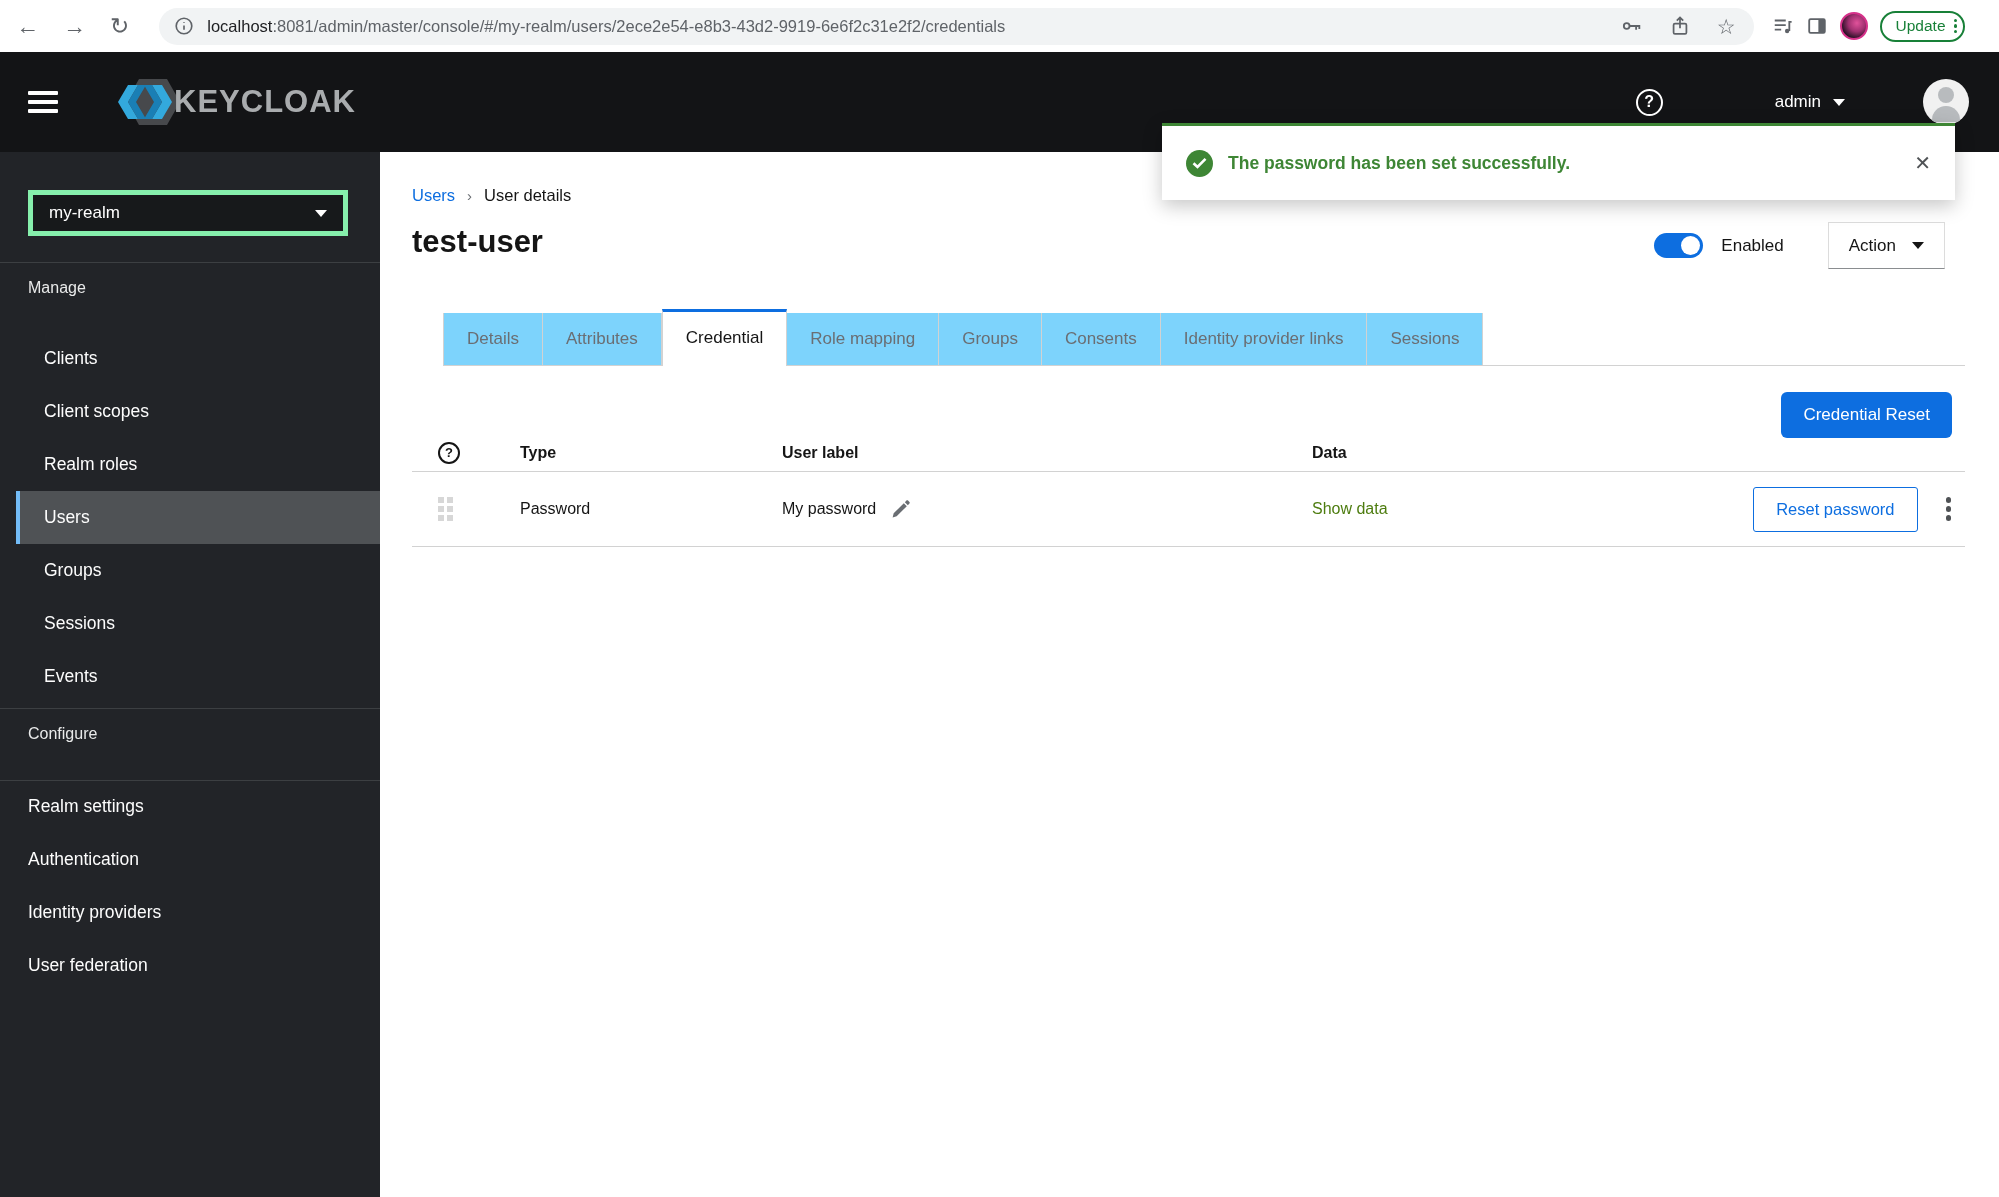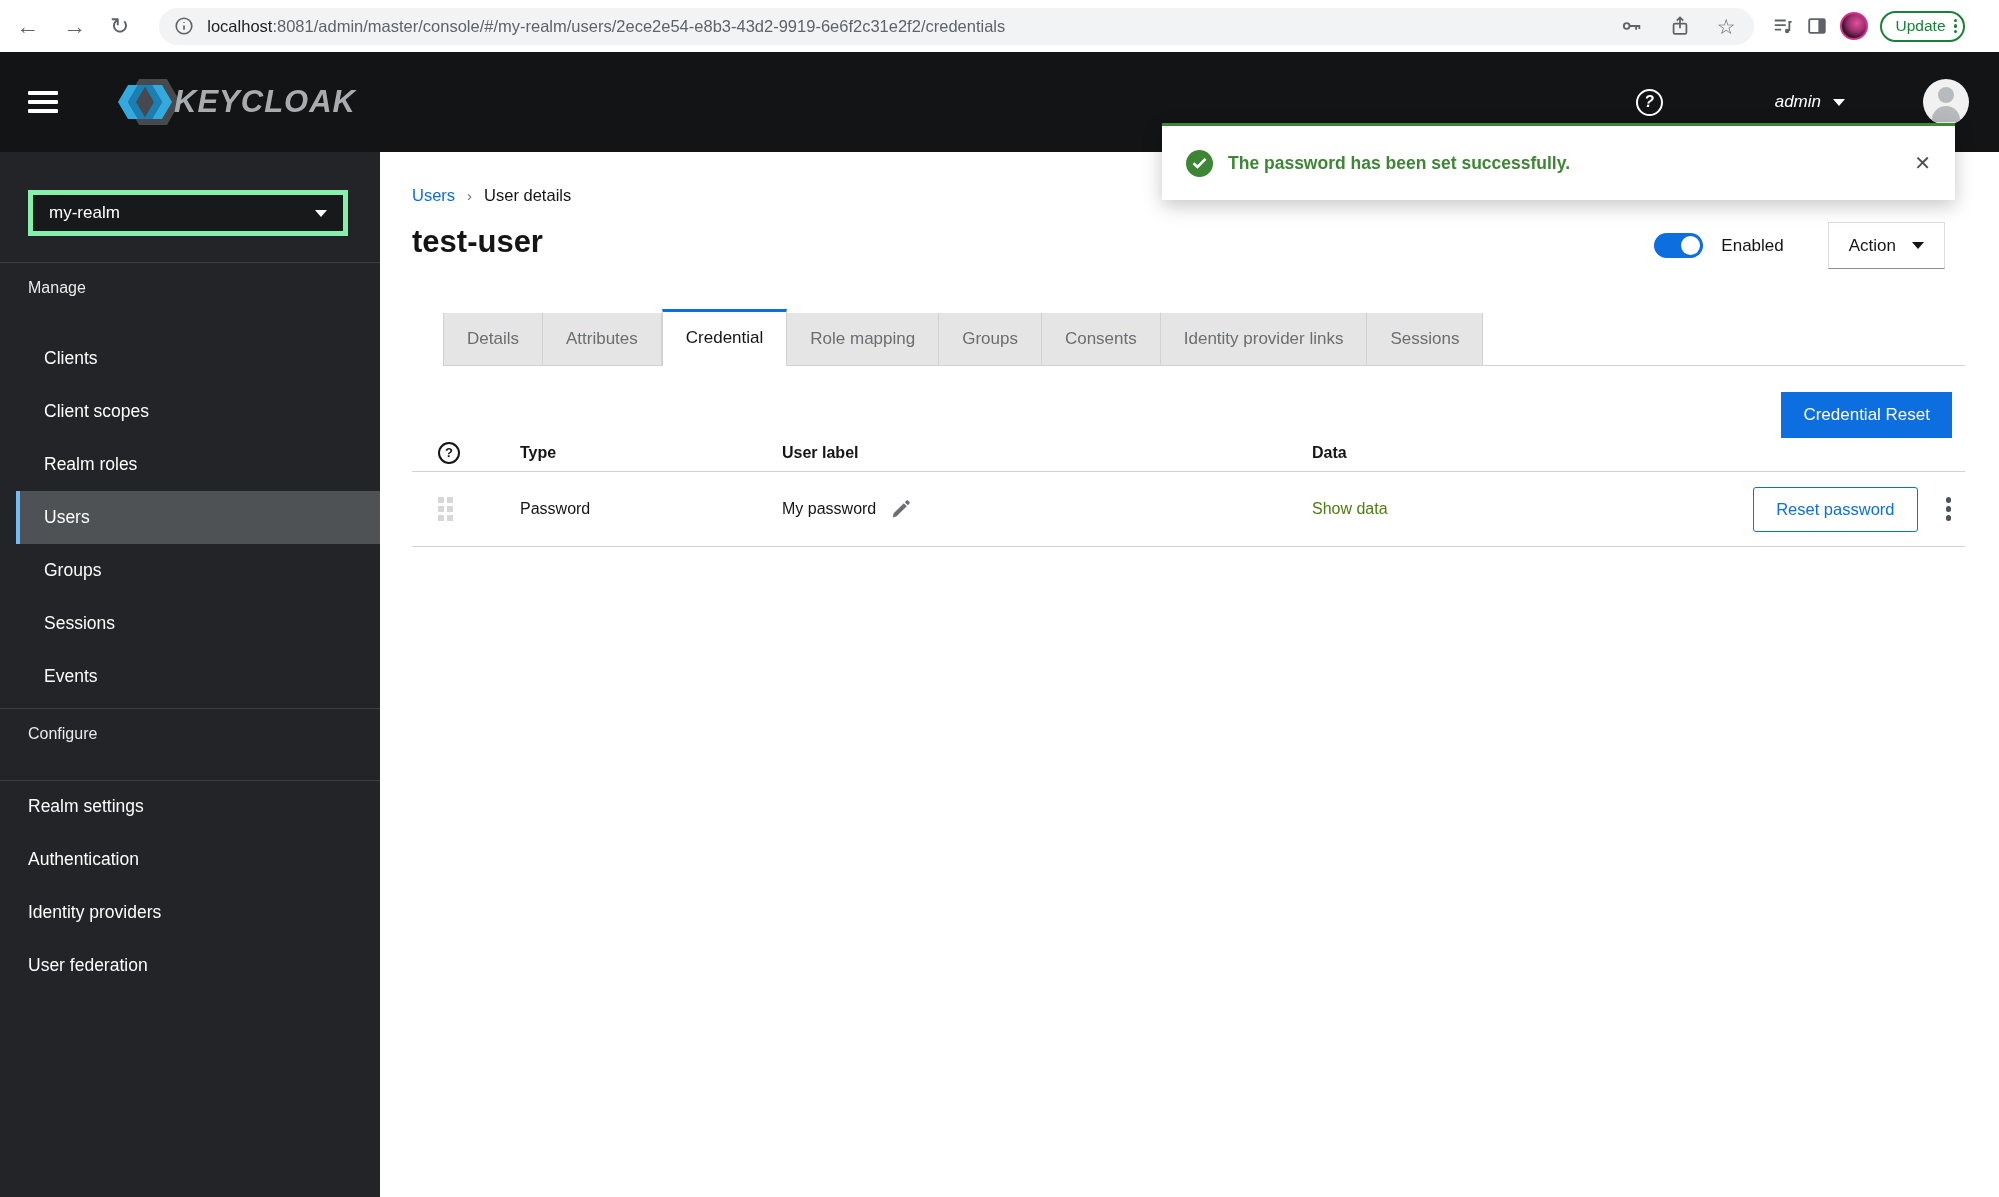--- a/index.html
+++ b/index.html
@@ -23,21 +23,21 @@
     background:radial-gradient(circle at 62% 38%, #e0529a 0%, #a03070 40%, #241022 75%);
     border:2px solid #d6318a; }
   #update-btn { display:flex; align-items:center; gap:8px; height:31px; padding:0 6px 0 14px;
     border:2px solid #188038; border-radius:16px; color:#188038; font-size:15.5px;
     background:#fff; cursor:pointer; }
   .mini-kebab i { display:block; width:3.5px; height:3.5px; border-radius:50%;
     background:#188038; margin:2px auto; }
 
   
   #kc-header { position:absolute; top:52px; left:0; width:1999px; height:100px;
-    background:#131416; display:flex; align-items:center; padding:0 30px 0 28px;font-style:italic; }
+    background:#131416; display:flex; align-items:center; padding:0 30px 0 28px; }
   .hamburger { width:32px; cursor:pointer; }
   .hamburger i { display:block; width:30px; height:4px; background:#fff; margin:5px 0;
     border-radius:1px; }
   .kc-logo { display:flex; align-items:center; margin-left:48px; }
   .kc-brand-text { font-size:31px; font-weight:800; letter-spacing:1px; color:#a9acae;
     margin-left:-8px; }
   .kc-head-spacer { flex:1; }
   .help-icon-light { width:27px; height:27px; border-radius:50%; border:2px solid #fff;
     color:#fff; font-size:16px; font-weight:700; display:flex; align-items:center;
     justify-content:center; cursor:pointer; }
@@ -87,31 +87,31 @@
     border-radius:50%; background:#fff; }
   .enabled-label { font-size:17px; color:#151515; margin-left:18px; }
   #action-btn { margin-left:44px; height:47px; padding:0 20px; background:#fff;
     border:1px solid #dcdcdc; border-bottom:1px solid #8a8d90; font-size:17px;
     color:#151515; display:flex; align-items:center; gap:16px; cursor:pointer; }
   .caret-dark { color:#151515; }
 
   
   #tabs { position:absolute; top:158px; left:63px; right:34px; height:56px;
     display:flex; align-items:flex-end; border-bottom:1px solid #d2d2d2; }
-  .tab { height:52px; line-height:52px; padding:0 23px; background:#e5e5e5;
+  .tab { height:52px; line-height:52px; padding:0 23px; background:#7dd3fc;
     color:#6a6e73; font-size:17px; border-right:1px solid #d2d2d2; cursor:pointer;
     white-space:nowrap; }
   .tab:first-child { border-left:1px solid #d2d2d2; }
   .tab.active { height:57px; line-height:52px; background:#fff; color:#151515;
     border-top:3px solid #0d6ee0; border-left:1px solid #d2d2d2;
     border-right:1px solid #d2d2d2; margin-bottom:-1px; z-index:1; }
 
   #credential-reset-btn { position:absolute; top:240px; right:47px; height:46px;
     padding:0 22px; background:#0d6ee0; color:#fff; font-size:17px; border:none;
-    border-radius:0; cursor:pointer; font-family:"Liberation Sans", sans-serif; }
+    border-radius:6px; cursor:pointer; font-family:"Liberation Sans", sans-serif; }
 
   
   #cred-table { position:absolute; top:282px; left:32px; right:34px; }
   .thead { display:flex; align-items:center; height:38px; border-bottom:1px solid #d2d2d2;
     font-size:16px; font-weight:700; color:#151515; }
   .trow { display:flex; align-items:center; height:75px; border-bottom:1px solid #d2d2d2;
     font-size:16px; color:#151515; }
   .col-help { width:108px; display:flex; align-items:center; padding-left:26px; }
   .col-type { width:262px; }
   .col-label { width:530px; display:flex; align-items:center; }

